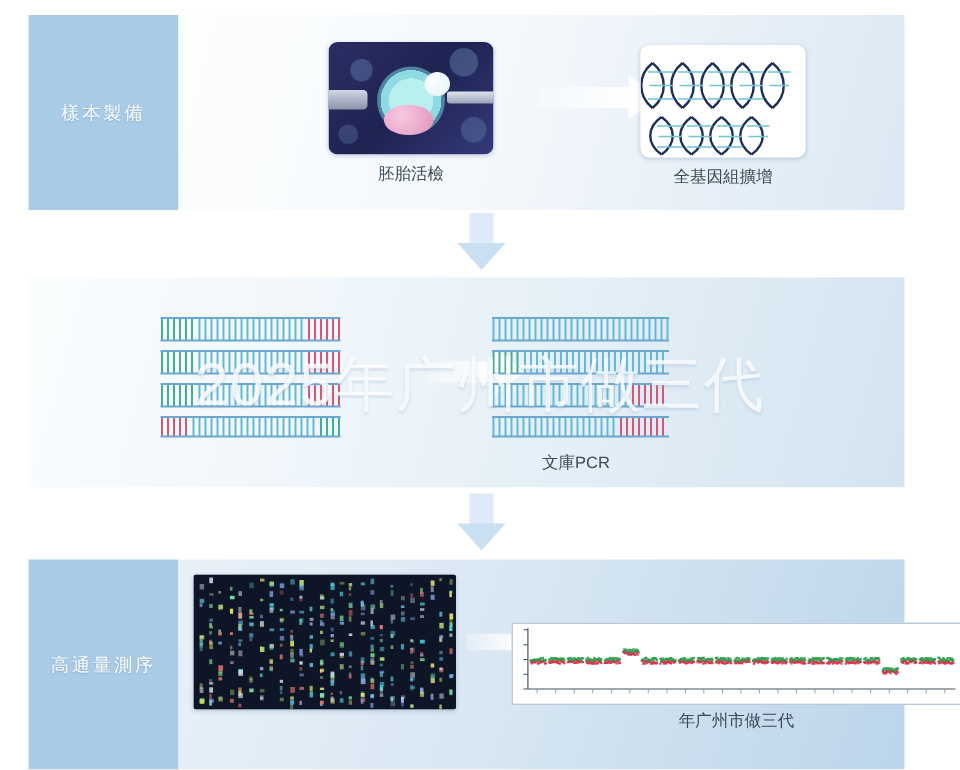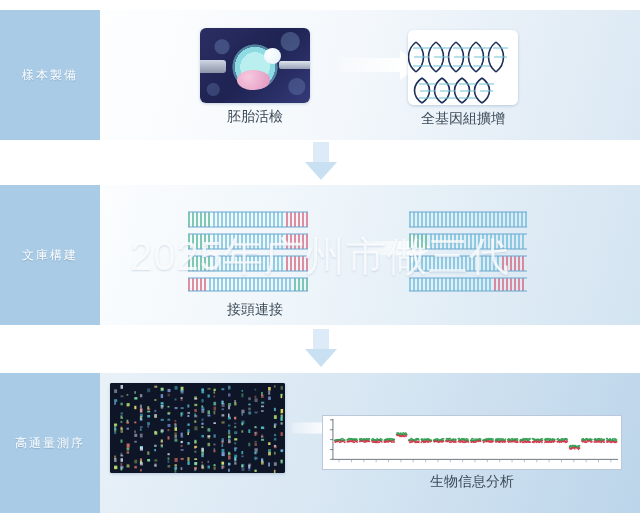--- a/index.html
+++ b/index.html
@@ -5,21 +5,21 @@
   html,body{margin:0;padding:0;}
   body{
     width:640px;height:513px;overflow:hidden;
     font-family:"Liberation Sans","DejaVu Sans",sans-serif;
     background:#ffffff;
     position:relative;
   }
   #stage{position:relative;width:640px;height:513px;background:#ffffff;}
 
   
-  .row{position:absolute;left:0;width:640px;display:flex;}
+  .row{position:absolute;left:0;width:584px;display:flex;padding-left:19px;}
   .row-label{
     position:relative;
     width:100px;flex:0 0 100px;
     background:#a9cbe6;
     display:flex;align-items:center;justify-content:center;
     color:#ffffff;font-size:12px;letter-spacing:2px;
     text-shadow:0 1px 1px rgba(90,130,165,.45);
   }
   .row-body{
     position:relative;flex:1 1 auto;
@@ -30,21 +30,21 @@
   .row3 .row-body{background:linear-gradient(110deg,#e9f1f8 0%,#d8e7f3 45%,#bcd5ea 100%);}
 
   
   .panel{position:absolute;}
   .panel-art{
     border-radius:6px;overflow:hidden;position:relative;
     box-shadow:0 1px 3px rgba(70,110,150,.30);
   }
   .caption{
     position:absolute;width:100%;text-align:center;
-    font-size:14px;color:#3c4a57;white-space:nowrap;
+    font-size:11px;color:#3c4a57;white-space:nowrap;
   }
   .arrow-r-wrap{position:absolute;}
   .arrow-r-shaft{
     position:absolute;left:0;top:50%;transform:translateY(-50%);
     height:14px;background:linear-gradient(90deg,rgba(255,255,255,.25),#ffffff);
     border-radius:1px;
   }
   .arrow-r-head{
     position:absolute;top:50%;transform:translateY(-50%);
     width:0;height:0;border-top:15px solid transparent;
@@ -208,23 +208,20 @@
   </div>
 
   <div class="gap-band" style="top:140px;height:45px;">
     <div class="arrow-down-wrap" style="left:305px;top:2px;width:32px;height:40px;">
       <div class="arrow-d-shaft" style="height:22px;background:#dcebf7;"></div>
       <div class="arrow-d-head" style="top:20px;border-top-color:#c9e0f2;"></div>
     </div>
   </div>
 
   <div class="row row2" style="top:185px;height:140px;">
-    <div class="row-label">
-      <span>文庫構建</span>
-    </div>
     <div class="row-body">
 
       <div class="panel" style="left:80px;top:16px;width:230px;height:95px;">
         <svg width="230" height="95" viewBox="0 0 230 95">
           <g>
 
             <g>
               <rect x="8" y="12" width="30" height="13" fill="none"></rect>
               <g stroke="#3fae8e" stroke-width="1.3">
                 <line x1="9" y1="11" x2="9" y2="26"></line>
@@ -383,21 +380,20 @@
                 <line x1="115" y1="11" x2="115" y2="24"></line>
                   <line x1="119" y1="11" x2="119" y2="24"></line>
                   <line x1="123" y1="11" x2="123" y2="24"></line>
                 <line x1="127" y1="11" x2="127" y2="24"></line>
               </g>
               <line x1="8" y1="11" x2="128" y2="11" stroke="#6aa8d0" stroke-width="1.2"></line>
               <line x1="8" y1="24" x2="128" y2="24" stroke="#6aa8d0" stroke-width="1.2"></line>
             </g>
           </g>
         </svg>
-        <div class="caption" style="top:100px;left:-20px;width:190px;">接頭連接</div>
       </div>
 
       <div class="arrow-r-wrap" style="left:265px;top:48px;width:70px;height:30px;">
         <div class="arrow-r-shaft" style="width:48px;background:linear-gradient(90deg,rgba(255,255,255,.2),#ffffff);"></div>
         <div class="arrow-r-head" style="left:46px;"></div>
       </div>
 
       <div class="panel" style="left:300px;top:16px;width:230px;height:95px;">
         <svg width="230" height="95" viewBox="0 0 230 95">
           <g>
@@ -543,20 +539,21 @@
                   <line x1="111" y1="11" x2="111" y2="24"></line>
                   <line x1="115" y1="11" x2="115" y2="24"></line>
                 <line x1="119" y1="11" x2="119" y2="24"></line>
                   <line x1="123" y1="11" x2="123" y2="24"></line>
               </g>
               <line x1="9" y1="11" x2="127" y2="11" stroke="#6aa8d0" stroke-width="1.2"></line>
               <line x1="9" y1="24" x2="127" y2="24" stroke="#6aa8d0" stroke-width="1.2"></line>
             </g>
           </g>
         </svg>
+        <div class="caption" style="top:100px;left:-30px;width:190px;">文庫PCR</div>
       </div>
 
     </div>
   </div>
 
   <div class="gap-band" style="top:325px;height:48px;">
     <div class="arrow-down-wrap" style="left:305px;top:4px;width:32px;height:42px;">
       <div class="arrow-d-shaft" style="height:22px;background:#dcebf7;"></div>
       <div class="arrow-d-head" style="top:20px;border-top-color:#c9e0f2;"></div>
     </div>
@@ -1994,21 +1991,21 @@
                 <rect x="293.4" y="24.1" width="1.5" height="1.5" fill="#2e9e4f" opacity="0.9"></rect>
                 <rect x="293.8" y="26.7" width="1.5" height="1.5" fill="#d6324a" opacity="0.9"></rect>
                 <rect x="293.8" y="23.1" width="1.5" height="1.5" fill="#2e9e4f" opacity="0.9"></rect>
                 <rect x="294.3" y="26.2" width="1.5" height="1.5" fill="#d6324a" opacity="0.9"></rect>
                 <rect x="294.3" y="24.7" width="1.5" height="1.5" fill="#2e9e4f" opacity="0.9"></rect>
                 <rect x="294.8" y="25.9" width="1.5" height="1.5" fill="#d6324a" opacity="0.9"></rect>
                 <rect x="294.8" y="24.1" width="1.5" height="1.5" fill="#2e9e4f" opacity="0.9"></rect>
               </g>
           </svg>
         </div>
-        <div class="caption" style="top:58px;">生物信息分析</div>
+        <div class="caption" style="top:58px;">年广州市做三代</div>
       </div>
 
     </div>
   </div>
 
   <div class="watermark">
     <span>2025年广州市做三代</span>
   </div>
 
 </div>

